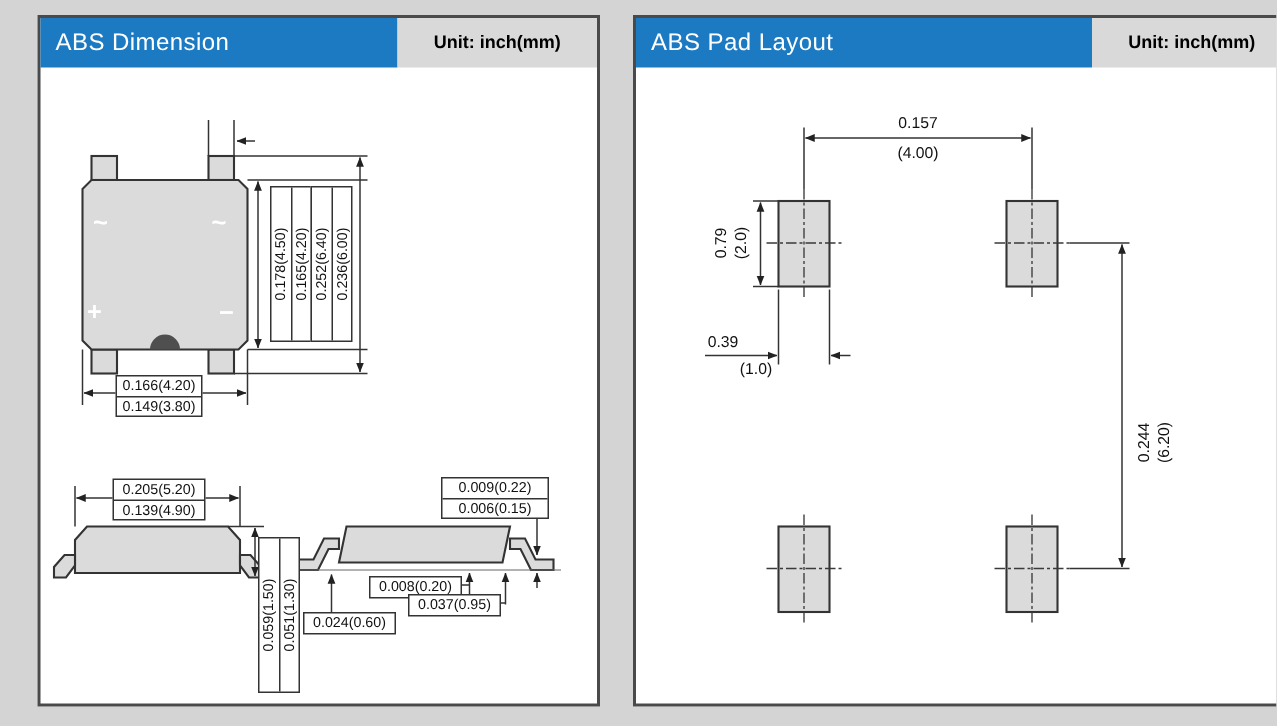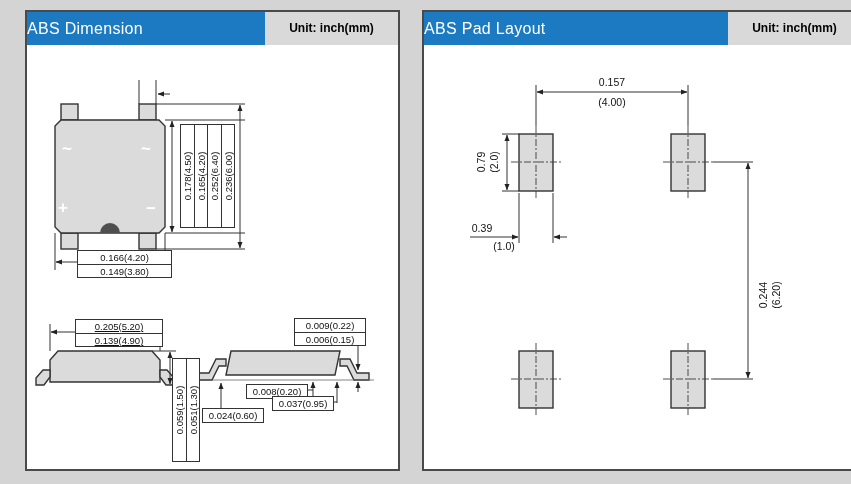--- a/index.html
+++ b/index.html
@@ -4,21 +4,21 @@
 <style>
   * { margin:0; padding:0; box-sizing:border-box; }
   html,body { font-family:"Liberation Sans", sans-serif; background:#d4d4d4; }
   .canvas { position:relative; width:851px; height:484px; background:#d4d4d4; overflow:hidden; }
 
   .panel { position:absolute; background:#ffffff; border:2px solid #4a4a4a; z-index:1; }
   #panel-dim { left:25px; top:10px; width:375px; height:461px; }
   #panel-pad { left:422px; top:10px; width:441px; height:461px; }
 
   .panel-header { display:flex; height:33px; }
-  .hdr-blue { flex:1; background:#1b7ac1; color:#fff; font-size:16px; line-height:33px; letter-spacing:.3px; }
+  .hdr-blue { flex:1; background:#1b7ac1; color:#fff; font-size:16px; line-height:33px; padding-left:10px; letter-spacing:.3px; }
   .hdr-unit { width:133px; background:#d9d9d9; color:#000; font-size:12px; font-weight:bold; text-align:center; line-height:33px; }
 
   svg.overlay { position:absolute; left:0; top:0; z-index:2; }
 
   .lbl { position:absolute; z-index:3; font-size:9.5px; color:#111; white-space:nowrap; }
   .dim-box { border:1px solid #333; background:#fff; text-align:center; }
   .dim-box .row { height:13px; line-height:13px; padding:0 2px; }
   .dim-box .row + .row { border-top:1px solid #333; }
   .plain { background:transparent; text-align:center; font-size:10.5px; }
   .plain .row { height:13px; line-height:13px; }
@@ -154,26 +154,26 @@
   <div class="lbl dim-box rot" style="left:142px;top:162px;width:104px;">
     <div class="row">0.178(4.50)</div>
     <div class="row">0.165(4.20)</div>
   </div>
 
   <div class="lbl dim-box rot" style="left:169px;top:162px;width:104px;">
     <div class="row">0.252(6.40)</div>
     <div class="row">0.236(6.00)</div>
   </div>
 
-  <div class="lbl dim-box" style="left:77px;top:250px;width:95px;">
+  <div class="lbl dim-box" style="left:77px;top:250px;width:58px;">
     <div class="row">0.166(4.20)</div>
     <div class="row">0.149(3.80)</div>
   </div>
 
-  <div class="lbl dim-box" style="left:75px;top:319px;width:88px;text-decoration:underline;">
+  <div class="lbl dim-box" style="left:75px;top:319px;width:62px;">
     <div class="row">0.205(5.20)</div>
     <div class="row">0.139(4.90)</div>
   </div>
 
   <div class="lbl dim-box rot" style="left:134px;top:396px;width:104px;">
     <div class="row">0.059(1.50)</div>
     <div class="row">0.051(1.30)</div>
   </div>
 
   <div class="lbl dim-box" style="left:294px;top:318px;width:72px;">

